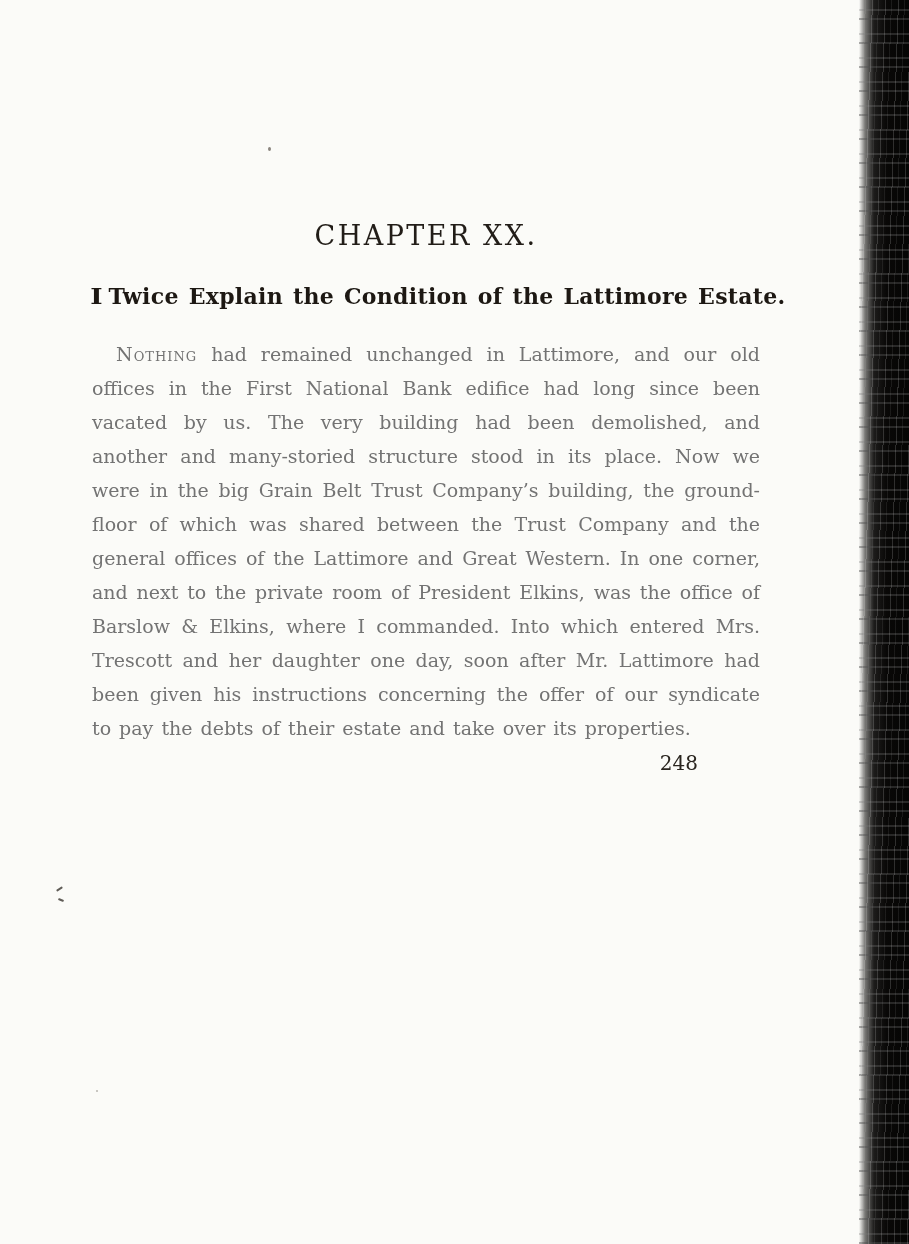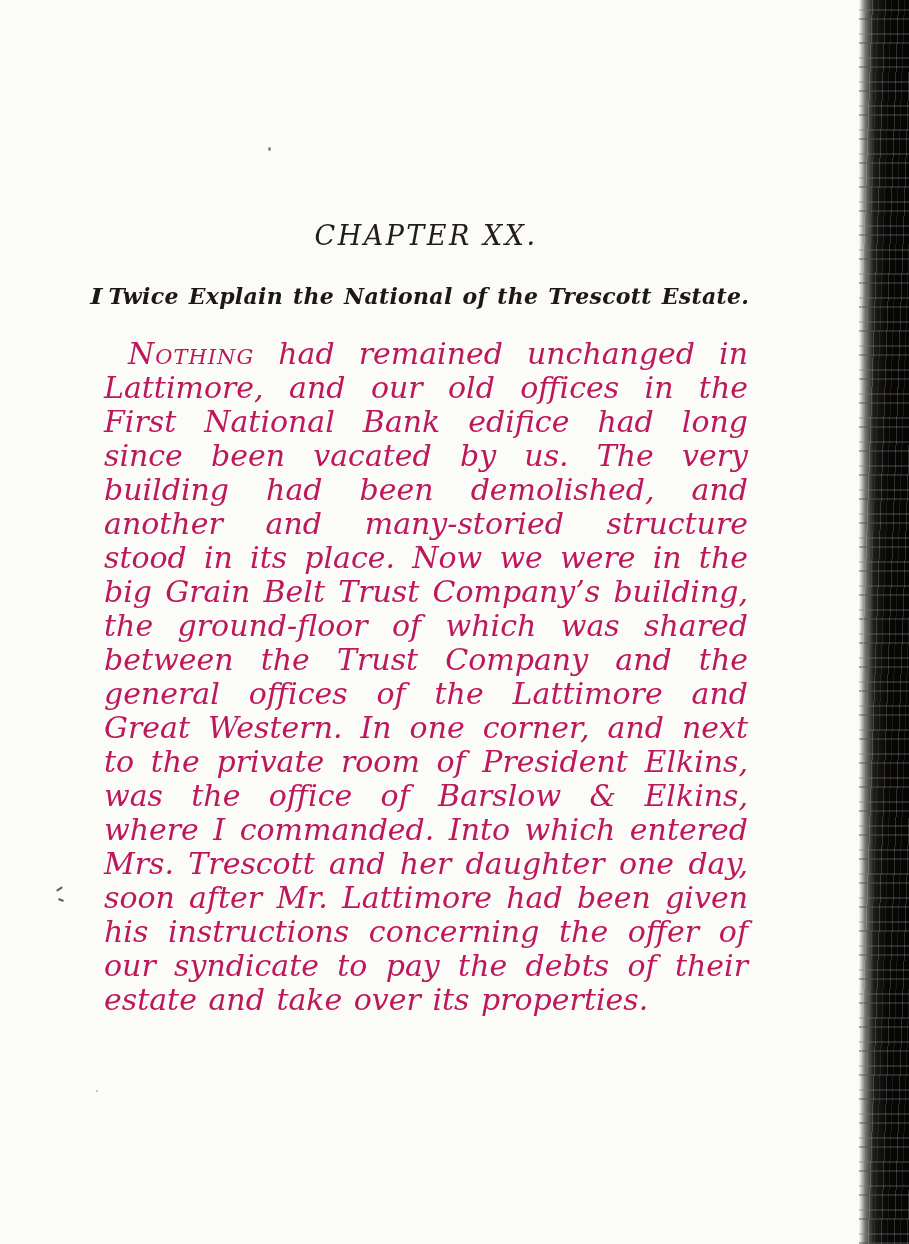--- a/index.html
+++ b/index.html
@@ -11,21 +11,20 @@
     overflow: hidden;
     font-family: "DejaVu Serif", "Liberation Serif", serif;
     color: #26211c;
   }
 
   .page-content {
     position: absolute;
     left: 92px;
     top: 220px;
     width: 668px;
-    font-style: italic;
   }
 
   .chapter-heading {
     font-size: 27px;
     font-weight: 400;
     letter-spacing: 2.5px;
     text-align: center;
     margin: 0 0 32px 0;
     color: #221d18;
   }
@@ -40,28 +39,28 @@
     white-space: nowrap;
   }
   .title-mark {
     font-weight: 900;
     padding-right: 6px;
     transform: scaleX(1.2);
     display: inline-block;
   }
 
   .body-para {
-    font-size: 30px;
+    font-size: 19px;
     line-height: 34px;
     text-align: justify;
     text-indent: 24px;
-    margin: 12px;
+    margin: 0;
     word-spacing: 2px;
     hyphens: auto;
-    color: #be185d;
+    color: #737373;
   }
 
   .lead-smallcaps {
     font-variant: small-caps;
     letter-spacing: 1px;
   }
 
   .page-number {
     font-size: 20px;
     text-align: right;
@@ -115,25 +114,26 @@
   .speck-1 { left: 268px; top: 147px; width: 3px; height: 4px; }
   .speck-2 { left: 96px;  top: 1090px; width: 2px; height: 2px; opacity: .6; }
 </style>
 </head>
 <body>
 
 <div class="page-content">
 
   <h1 class="chapter-heading">CHAPTER XX.</h1>
 
-  <h2 class="chapter-title"><span class="title-mark">I</span><span>Twice Explain the National of the Trescott Estate.</span></h2>
+  <h2 class="chapter-title"><span class="title-mark">I</span><span>Twice Explain the Condition of the Lattimore Estate.</span></h2>
 
   <p class="body-para"><span class="lead-smallcaps">Nothing</span> <span>had remained unchanged in Lattimore, and our old offices in the First National Bank edifice had long since been vacated by us. The very building had been demolished, and another and many-storied structure stood in its place. Now we were in the big Grain Belt Trust Company’s building, the ground-floor of which was shared between the Trust Company and the general offices of the Lattimore and Great Western. In one corner, and next to the private room of President Elkins, was the office of Barslow &amp; Elkins, where I commanded. Into which entered Mrs. Trescott and her daughter one day, soon after Mr. Lattimore had been given his instructions concerning the offer of our syndicate to pay the debts of their estate and take over its properties.</span></p>
 
 
 
+  <div class="page-number">248</div>
 
 </div>
 
 <div class="scan-band"></div>
 <div class="margin-mark"></div>
 <div class="speck speck-1"></div>
 <div class="speck speck-2"></div>
 
 </body></html>

